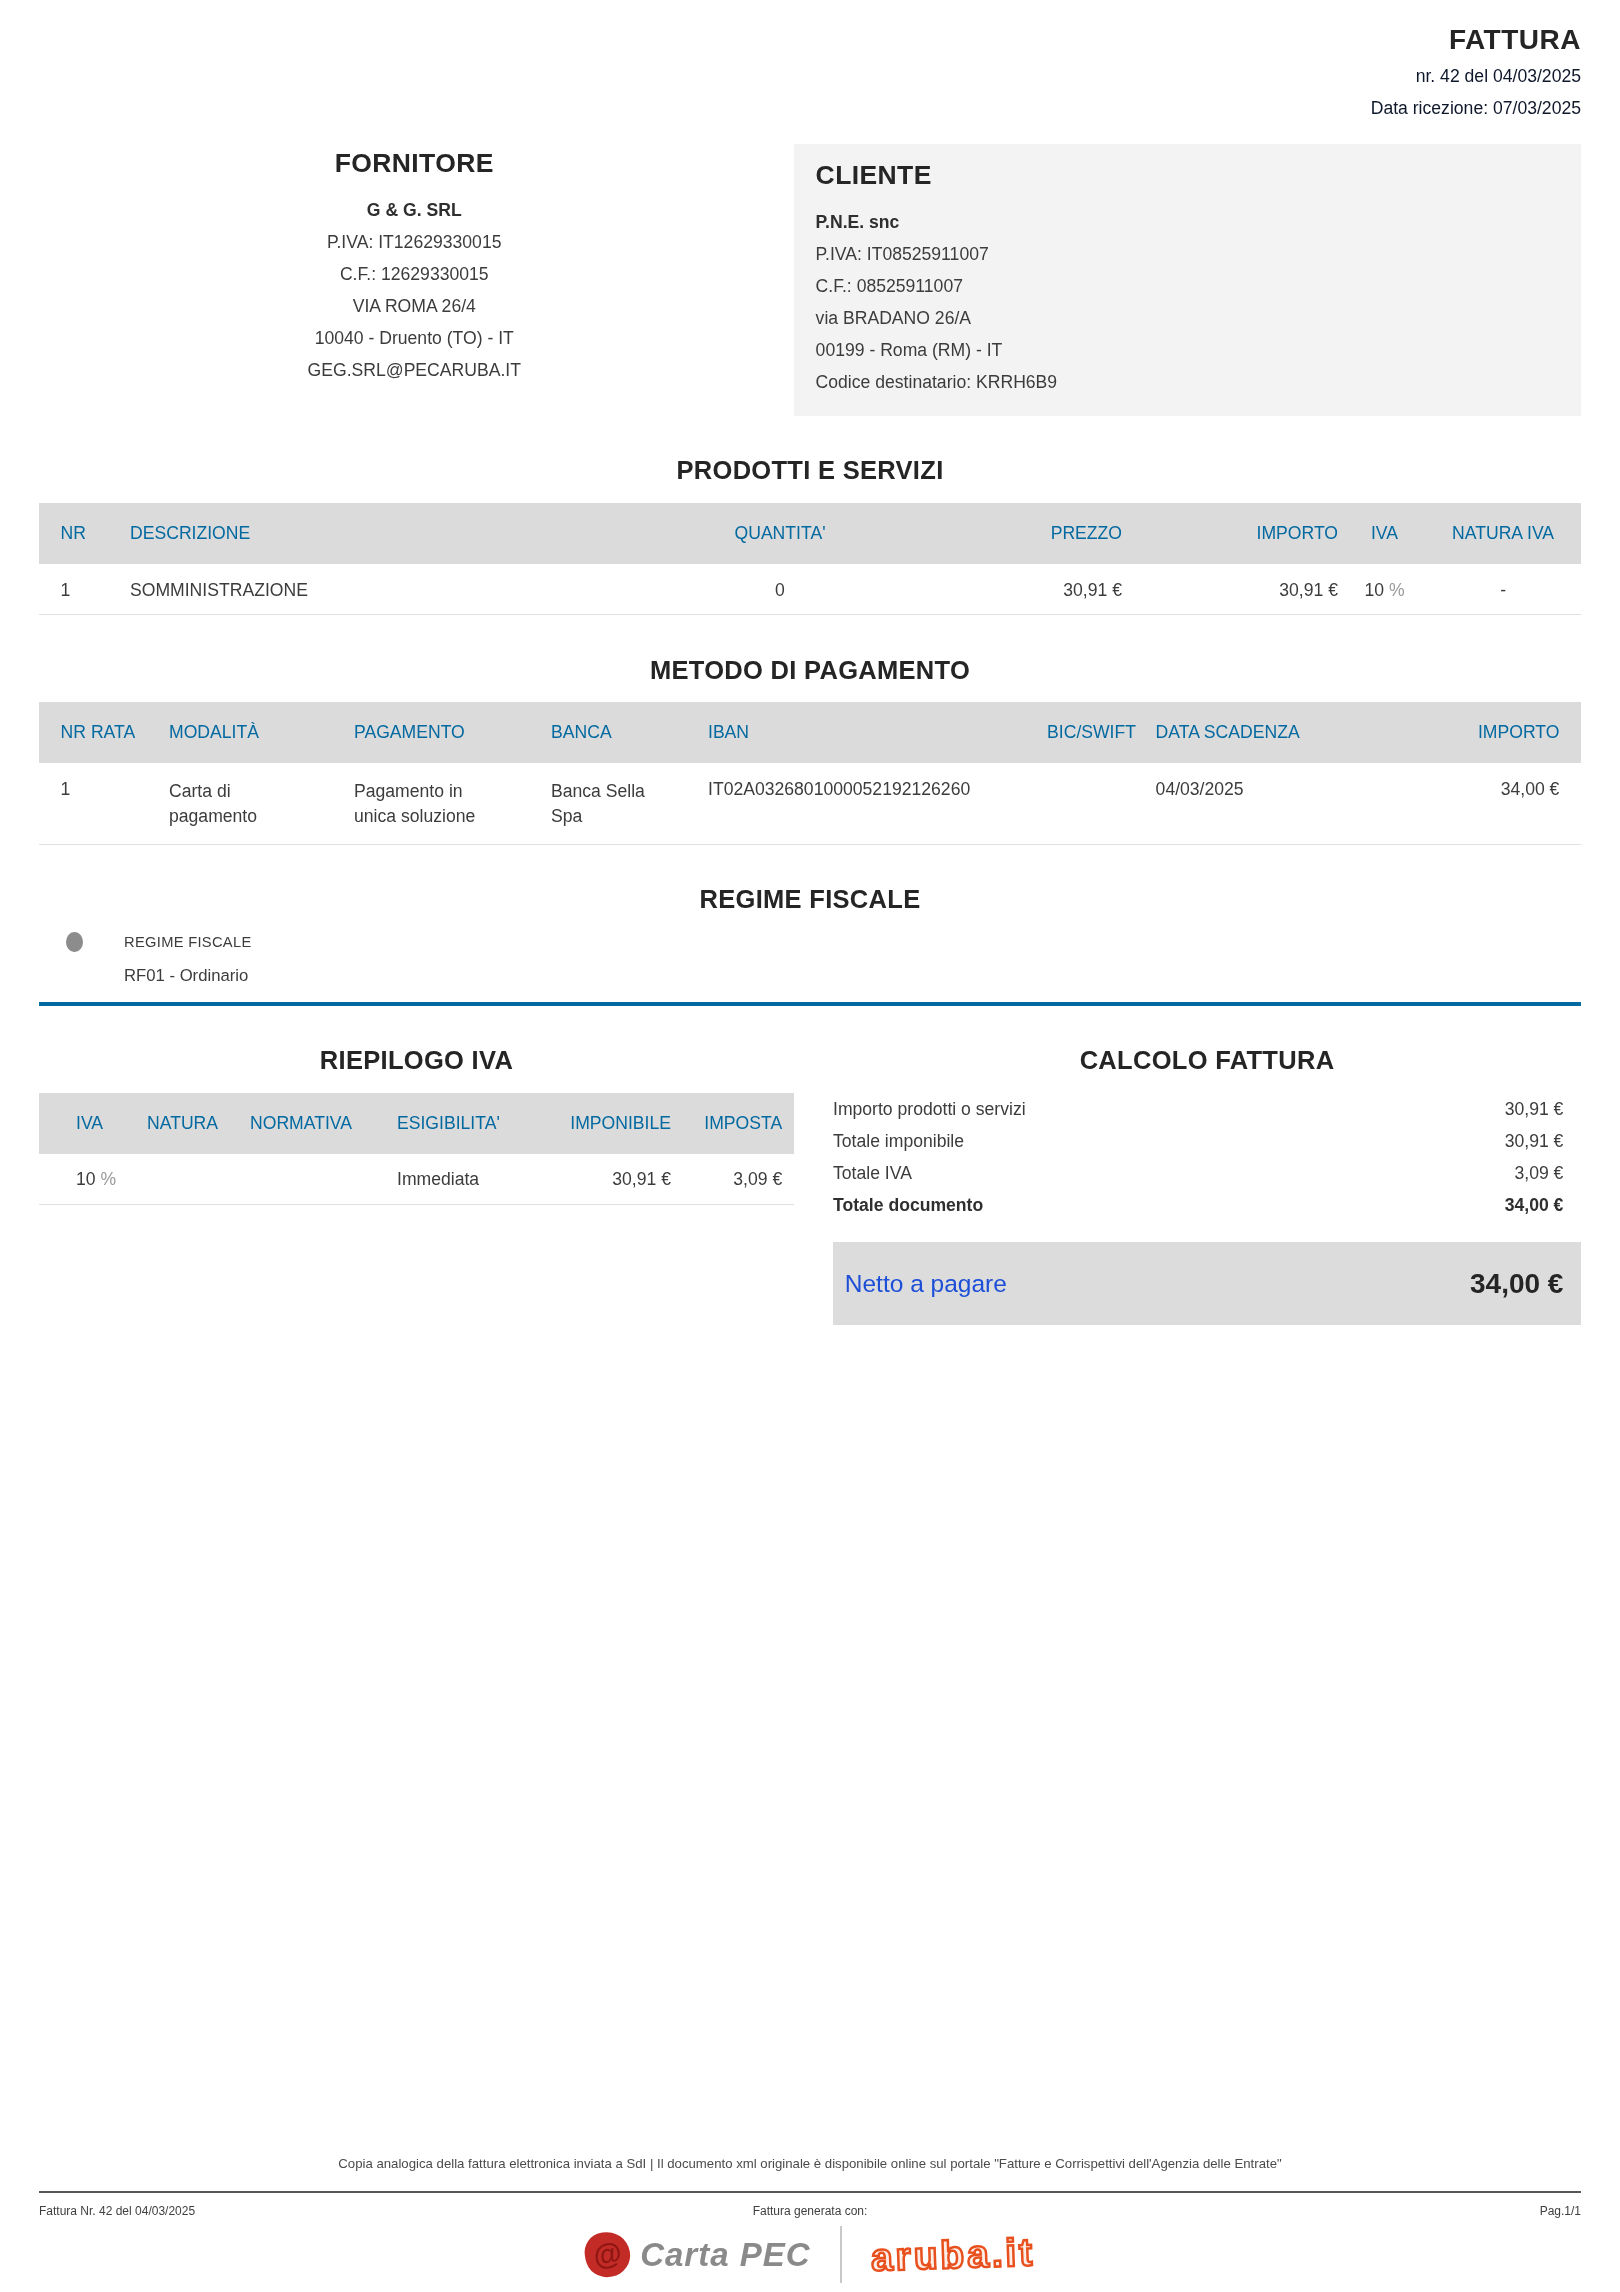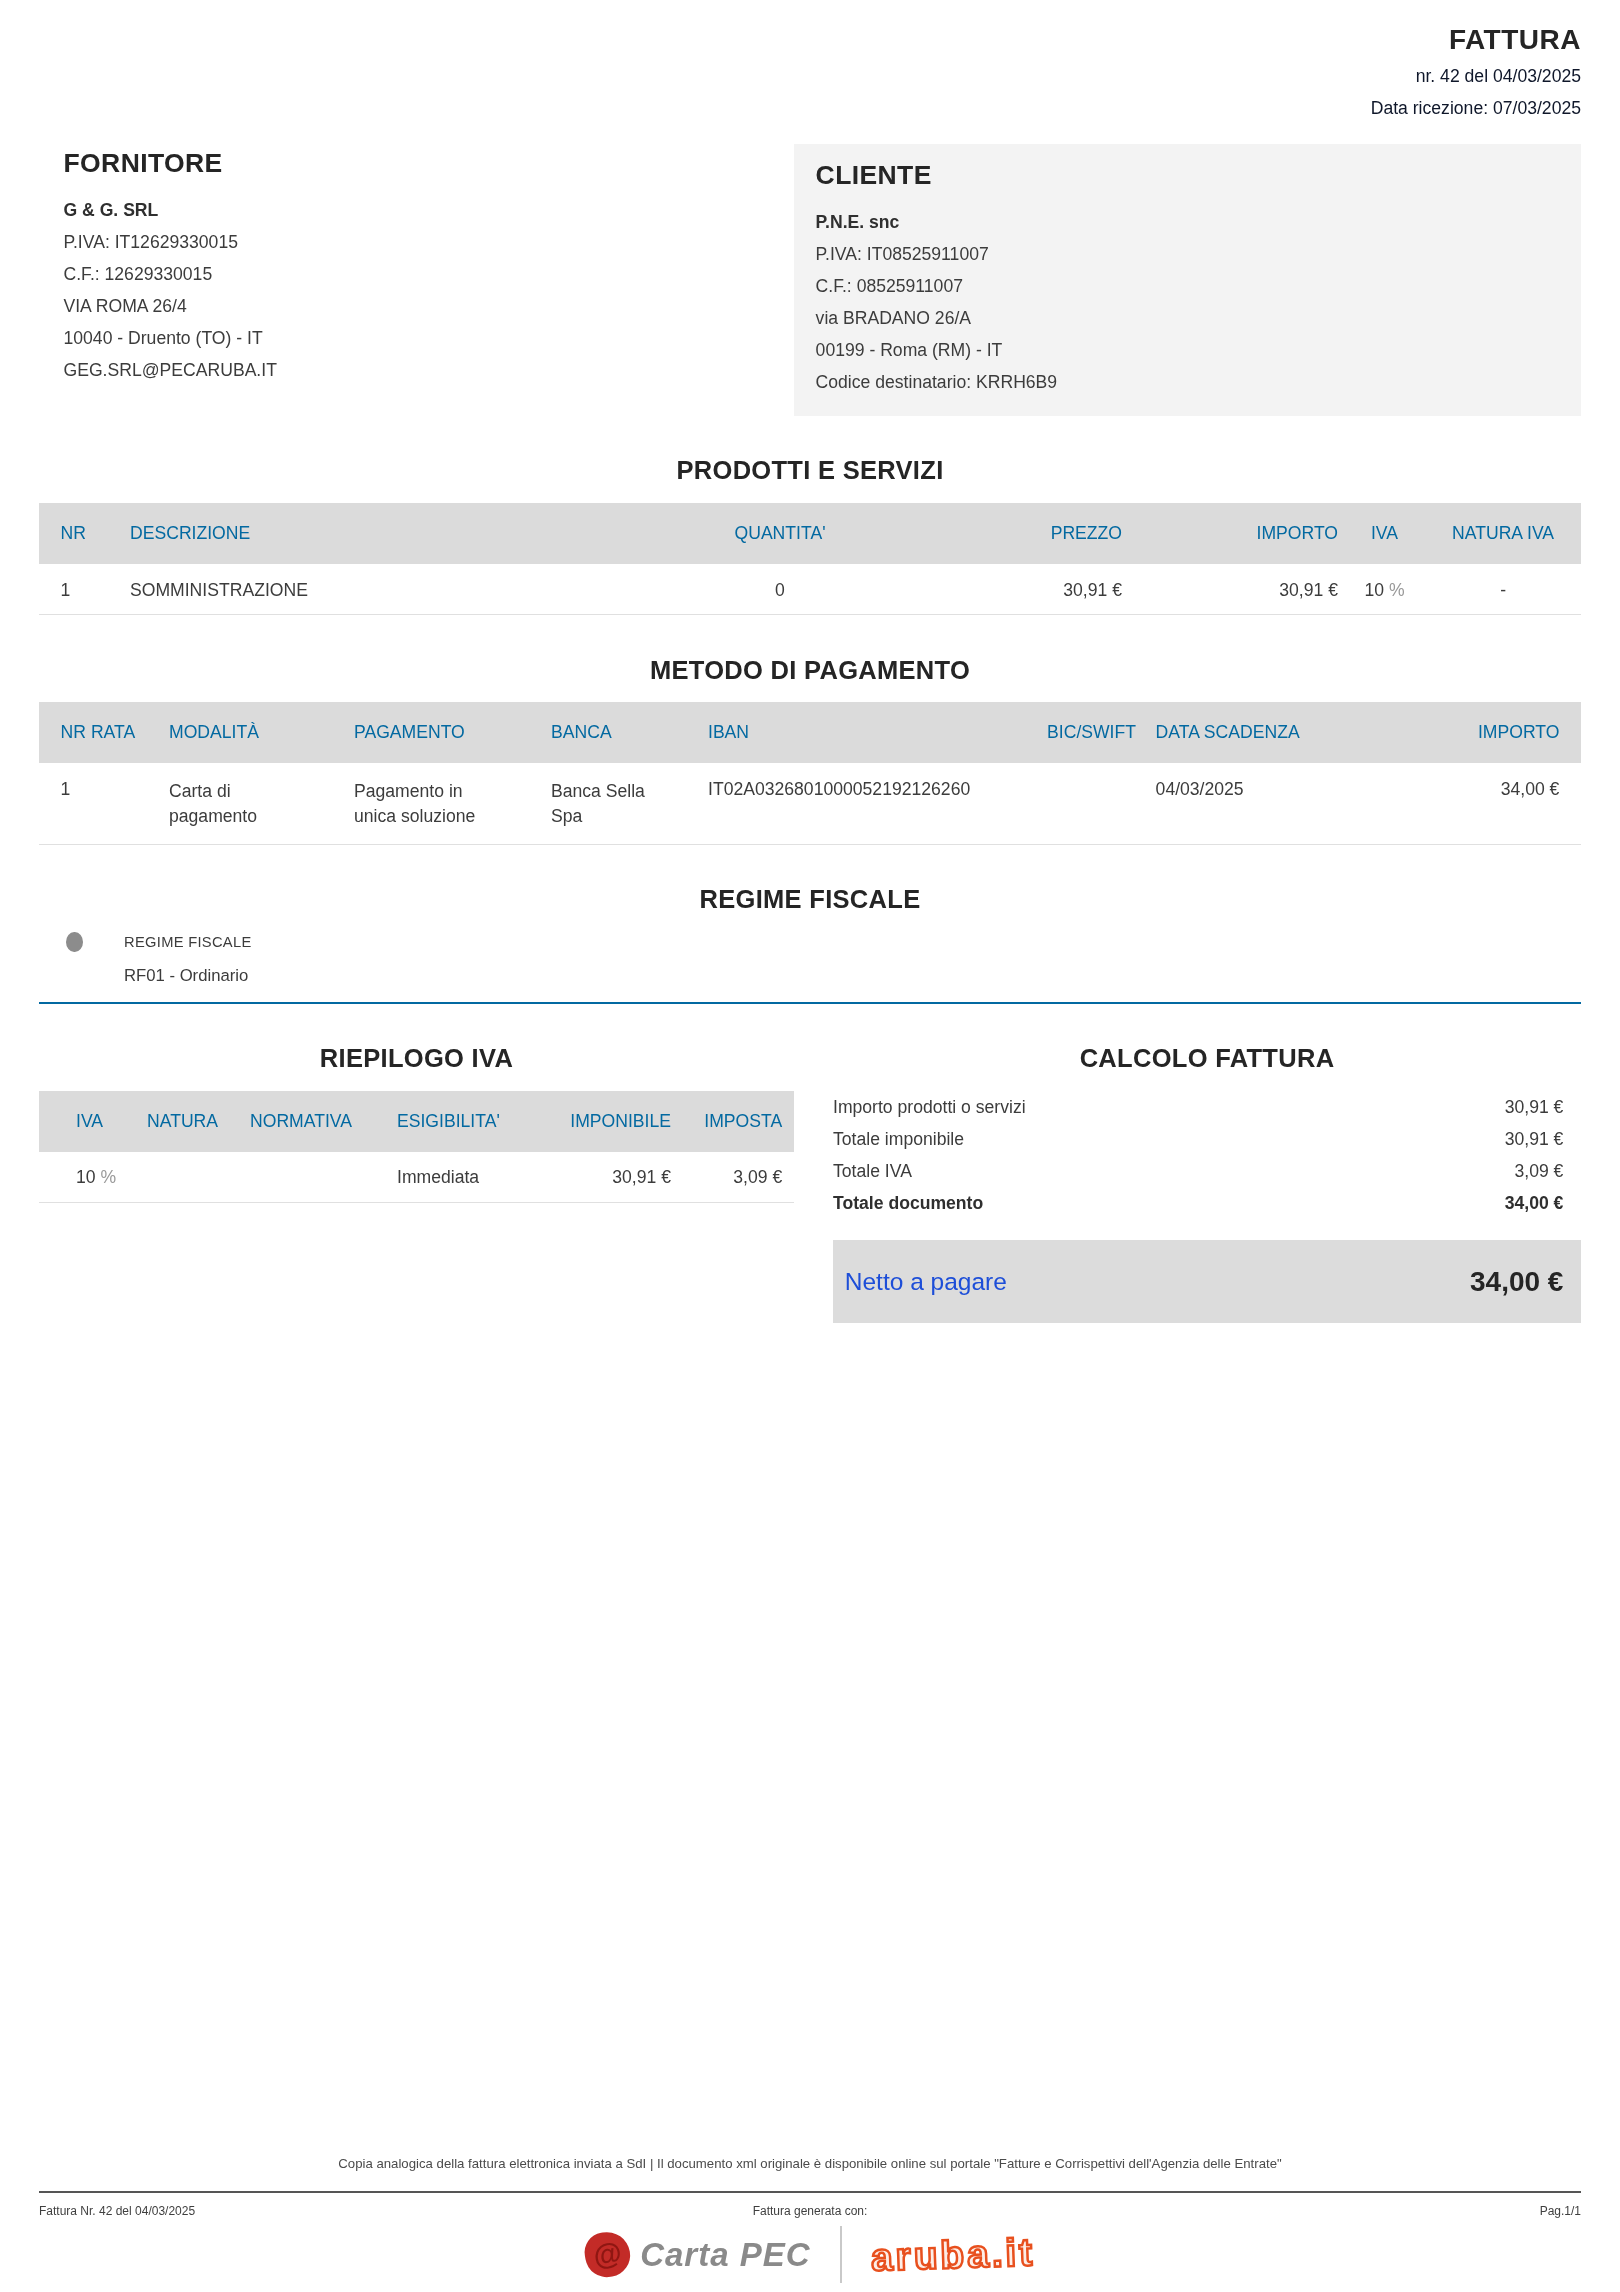--- a/index.html
+++ b/index.html
@@ -15,21 +15,21 @@
     display:flex; flex-direction:column;gap:13px;
   }
 
   
   .doc-header { text-align:right; }
   .doc-title { font-size:28px; font-weight:bold; color:#252525; letter-spacing:0.5px; }
   .doc-sub { font-size:17.6px; color:#0f172a; margin-top:10.8px; }
 
   
   .parties { display:flex; margin-top:11.8px; align-items:stretch; }
-  .party-supplier { width:755px; padding:3.9px 29px 0 24.5px; }
+  .party-supplier { width:755px; padding:3.9px 29px 0 24.5px;text-align:center; }
   .party-customer { flex:1; background:#f3f3f3; padding:15.7px 21.6px 17.6px 21.6px; }
   .party-heading { font-size:26.5px; font-weight:bold; color:#252525; letter-spacing:0.4px; margin-bottom:15.7px; }
   .party-name { font-size:17.6px; font-weight:bold; color:#2f2f2f; line-height:32px; }
   .party-line { font-size:17.6px; line-height:32px; }
 
   
   .section-title {
     text-align:center; font-size:25.5px; font-weight:bold; color:#252525;
     letter-spacing:0.3px; margin-top:27.4px; margin-bottom:17.6px;
   }
@@ -46,21 +46,21 @@
   .p6{width:93px;text-align:center;} .p7{width:150px;text-align:center;padding-right:5.9px;}
 
   
   .m1{width:130px;padding-left:21.6px;} .m2{width:185px;padding-right:54px;}
   .m3{width:197px;padding-right:54px;} .m4{width:157px;padding-right:44px;}
   .m5{width:323px;} .m6{width:105px;text-align:right;}
   .m7{width:201px;padding-left:19.6px;} .m8{flex:1;text-align:right;padding-right:21.6px;}
   .tbl-row .m2,.tbl-row .m3,.tbl-row .m4 { line-height:25.5px; }
 
   
-  .regime { border-bottom:2px solid #0369a1; padding-bottom:15.7px; }
+  .regime { border-bottom:4px solid #0369a1; padding-bottom:15.7px; }
   .regime-row { display:flex; align-items:center; margin-top:3.9px; }
   .regime-bullet { width:16.7px; height:20.6px; border-radius:50%; background:#8c8c8c; margin-left:27.4px; margin-right:41px; }
   .regime-label { font-size:14.7px; color:#3c3c3c; letter-spacing:0.3px; }
   .regime-value { font-size:16.7px; margin:13.7px 0 0 85px; }
 
   
   .two-col { display:flex; gap:39px; }
   .col-left { width:755px; }
   .col-right { flex:1; }
 

